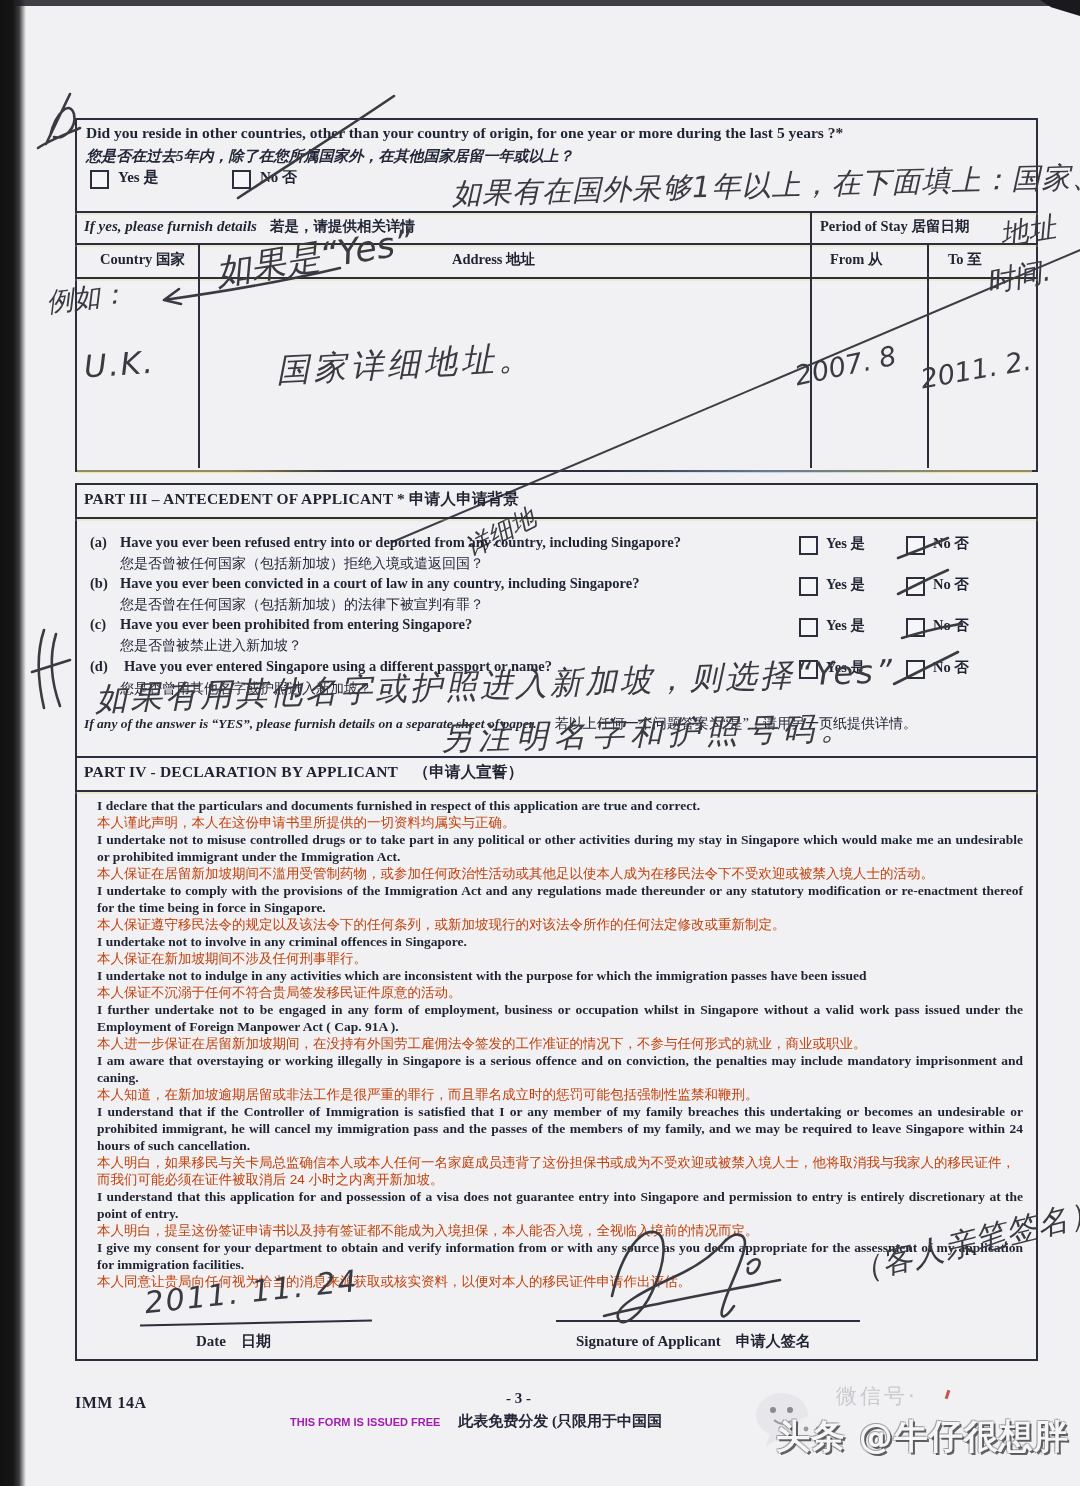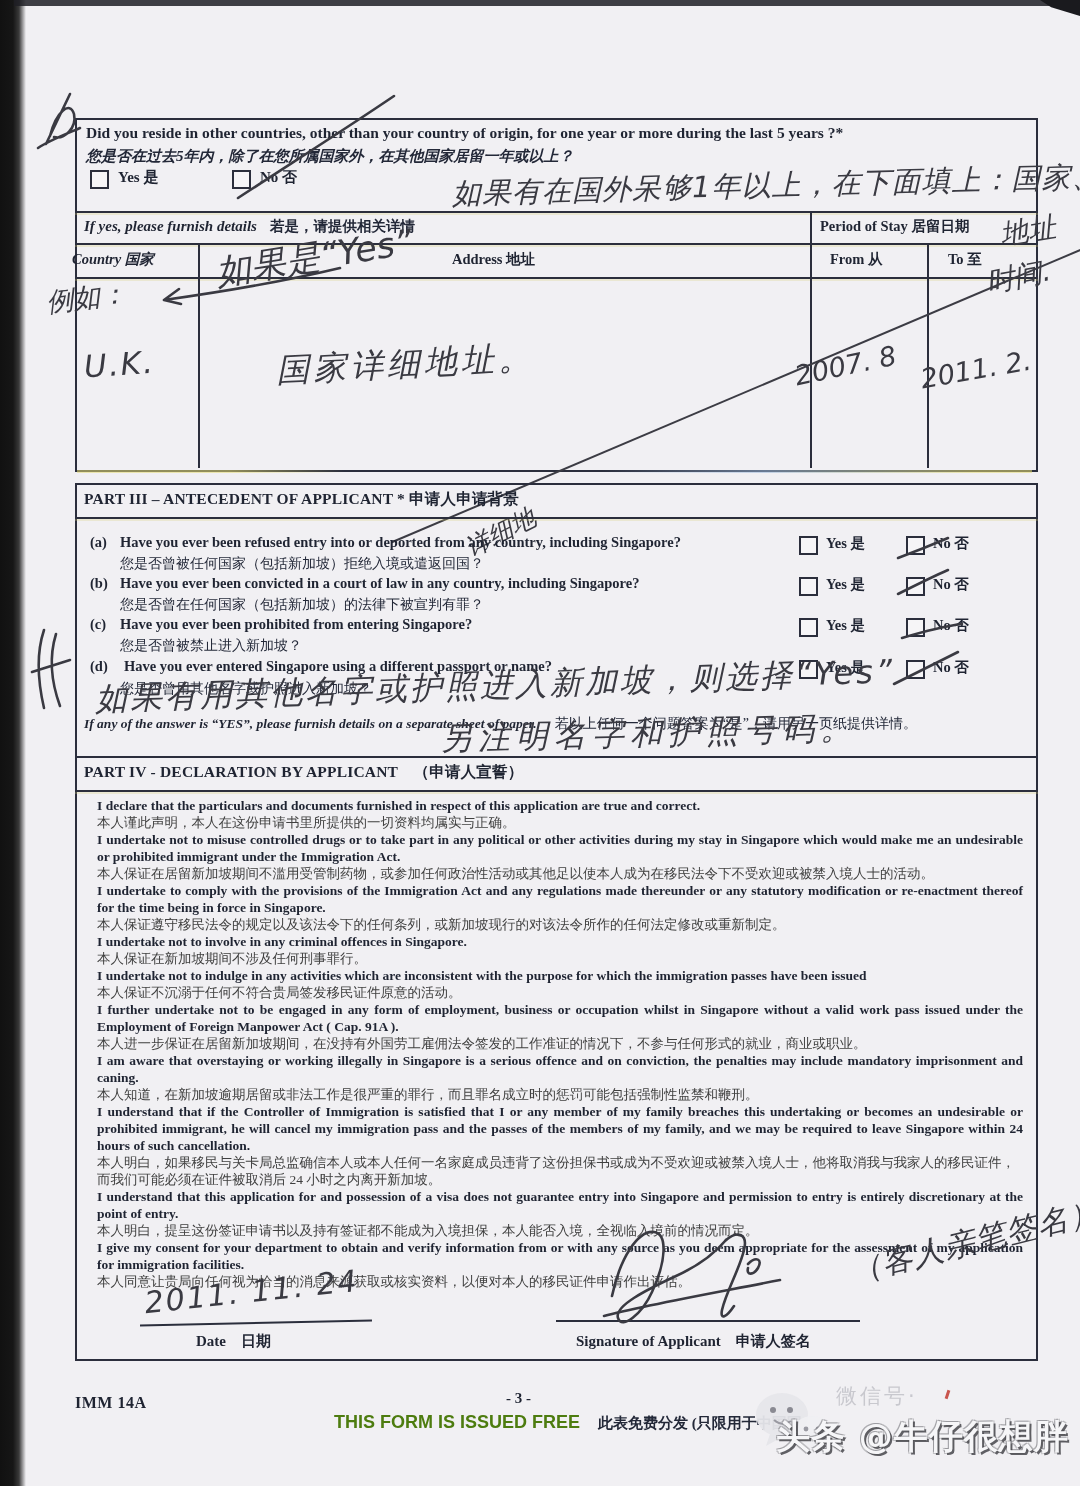--- a/index.html
+++ b/index.html
@@ -9,21 +9,21 @@
   .en{font-family:"Liberation Serif",serif;font-weight:bold;color:#1f2432;}
   .enit{font-family:"Liberation Serif",serif;font-weight:bold;font-style:italic;color:#1f2432;}
   .cn{font-family:"Liberation Serif",serif;color:#232838;}
   .cnb{font-family:"Liberation Serif",serif;font-weight:bold;color:#232838;}
   .hw{font-family:"DejaVu Sans",sans-serif;font-style:italic;color:#3a3a42;white-space:nowrap;}
   .hl{position:absolute;height:0;border-top:2px solid #2b2e3c;box-shadow:0 2px 0 rgba(214,205,110,.25);}
   .vl{position:absolute;width:0;border-left:2px solid #2b2e3c;}
   .bbox{position:absolute;border:2px solid #2b2e3c;}
   .cb{display:inline-block;width:15px;height:15px;border:2px solid #2b2e3c;background:rgba(255,255,255,.35);}
   .dec-en{font-family:"Liberation Serif",serif;font-weight:bold;color:#1f2432;text-align:justify;}
-  .dec-cn{font-family:Liberation Serif, serif;color:#404040;}
+  .dec-cn{font-family:Liberation Sans, sans-serif;color:#c2410c;}
   .dec-block p{margin:0;font-size:13.5px;line-height:17px;}
   .strike{position:relative;}
   .strike::after{content:"";position:absolute;left:-6%;right:-6%;top:52%;
         border-top:2.5px solid #3c3c44;transform:rotate(4deg);}
   svg.ink{position:absolute;overflow:visible;}
   svg.ink path, svg.ink line{fill:none;stroke:#3a3a42;stroke-width:2.6;stroke-linecap:round;stroke-linejoin:round;}
   .wm-bold{font-family:"DejaVu Sans",sans-serif;font-weight:bold;color:#f6f6f8;
         text-shadow:2px 2px 0 rgba(70,70,75,.85),-1px -1px 0 rgba(130,130,135,.6),
         1px -1px 0 rgba(130,130,135,.45),-1px 1px 0 rgba(130,130,135,.45);white-space:nowrap;}
   .wm-faint{font-family:"DejaVu Sans",sans-serif;color:#bfbfc6;opacity:.8;filter:blur(.4px);white-space:nowrap;}
@@ -53,21 +53,21 @@
   <span class="abs en" style="left:118px;top:168px;font-size:15px;">Yes 是</span>
   <span class="abs cb" style="left:232px;top:170px;"></span>
   <span class="abs en" style="left:260px;top:168px;font-size:15px;">No 否</span>
 
   <div class="abs" style="left:84px;top:217px;white-space:nowrap;">
     <span class="enit" style="font-size:15px;font-style:italic;">If yes, please furnish details</span>
     <span class="cnb" style="font-size:14.5px;margin-left:9px;">若是，请提供相关详情</span>
   </div>
   <div class="abs en" style="left:820px;top:217px;font-size:14.5px;white-space:nowrap;">Period of Stay 居留日期</div>
 
-  <div class="abs en" style="left:72px;top:250px;font-size:14.5px;font-style:italic;">Country 国家</div>
+  <div class="abs en" style="left:100px;top:250px;font-size:14.5px;">Country 国家</div>
   <div class="abs en" style="left:452px;top:250px;font-size:14.5px;">Address 地址</div>
   <div class="abs en" style="left:830px;top:250px;font-size:14.5px;">From 从</div>
   <div class="abs en" style="left:948px;top:250px;font-size:14.5px;">To 至</div>
 
   <svg class="ink" style="left:36px;top:90px;" width="50" height="60" viewBox="0 0 50 60">
     <path d="M10,54 L34,4 M14,46 C20,22 34,10 38,24 C41,38 28,50 18,47 M2,58 C14,50 30,44 44,38"></path>
   </svg>
   <svg class="ink" style="left:230px;top:92px;" width="172" height="112" viewBox="0 0 172 112">
     <path d="M8,106 C60,72 120,34 164,4"></path>
   </svg>
@@ -189,21 +189,21 @@
     <path d="M16,78 C24,40 42,12 58,14 C72,16 70,44 56,74 C46,96 26,112 22,100 C18,88 50,72 80,58 C102,48 120,34 130,22"></path>
     <path d="M130,22 C142,12 152,16 148,32 C144,50 130,74 126,92 C124,102 130,100 138,88"></path>
     <path d="M152,46 C160,38 167,41 162,50 C158,57 150,58 152,50"></path>
     <path d="M8,98 C44,88 112,76 184,62"></path>
   </svg>
   <div class="abs hw" style="left:846px;top:1252px;font-size:31px;letter-spacing:1px;transform:rotate(-14deg);transform-origin:left top;">（客人亲笔签名）</div>
 
   <div class="abs en" style="left:75px;top:1394px;font-size:16px;letter-spacing:.5px;">IMM 14A</div>
   <div class="abs en" style="left:506px;top:1390px;font-size:15px;">- 3 -</div>
   <div class="abs" style="left:290px;top:1412px;white-space:nowrap;">
-    <span style="font-family:'Liberation Sans',sans-serif;font-weight:bold;font-size:18px;color:#4d7c0f;margin-left:44px;">THIS FORM IS ISSUED FREE</span>
+    <span style="font-family:'Liberation Sans',sans-serif;font-weight:bold;font-size:11px;color:#a21caf;">THIS FORM IS ISSUED FREE</span>
     <span class="cnb" style="font-size:15px;margin-left:14px;">此表免费分发 (只限用于中国国</span>
   </div>
   <div class="abs" style="left:946px;top:1390px;width:3px;height:9px;background:#c23a30;transform:rotate(18deg);opacity:.85;"></div>
 
   <div class="abs" style="left:748px;top:1382px;width:332px;height:92px;">
     <svg style="position:absolute;left:6px;top:8px;" width="80" height="66" viewBox="0 0 80 66">
       <ellipse cx="28" cy="25" rx="26" ry="22" fill="#e6e6ea" opacity="0.95"></ellipse>
       <path d="M16,44 L12,56 L28,47 Z" fill="#e6e6ea"></path>
       <circle cx="19" cy="20" r="3" fill="#8a8a92"></circle>
       <circle cx="36" cy="20" r="3" fill="#8a8a92"></circle>

